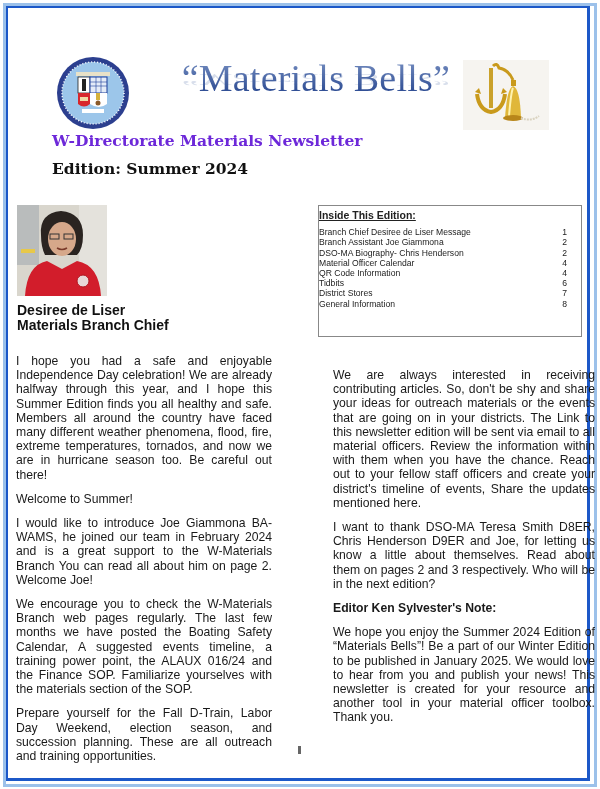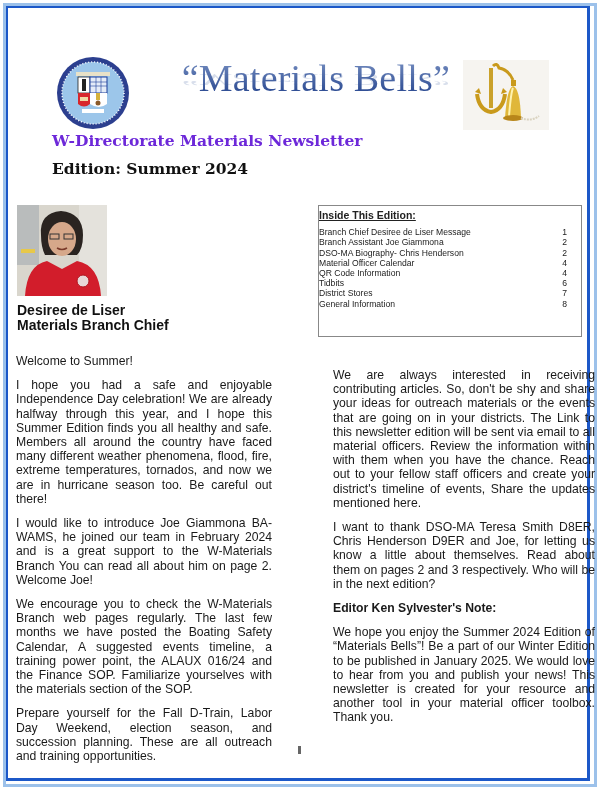--- a/index.html
+++ b/index.html
@@ -122,22 +122,22 @@
       <span>District Stores</span>
       <span>7</span>
     </div>
   <div class="toc-row">
       <span>General Information</span>
       <span>8</span>
     </div>
 </div>
 
 <div class="col left-col">
+  <p>I hope you had a safe and enjoyable Independence Day celebration!  We are already halfway through this year, and I hope this Summer Edition finds you all healthy and safe. Members all around the country have faced many different weather phenomena, flood, fire, extreme temperatures, tornados, and now we are in hurricane season too. Be careful out there!</p>
   <p>Welcome to Summer!</p>
-  <p>I hope you had a safe and enjoyable Independence Day celebration!  We are already halfway through this year, and I hope this Summer Edition finds you all healthy and safe. Members all around the country have faced many different weather phenomena, flood, fire, extreme temperatures, tornados, and now we are in hurricane season too. Be careful out there!</p>
   <p>I would like to introduce Joe Giammona BA-WAMS, he joined our team in February 2024 and is a great support to the W-Materials Branch You can read all about him on page 2. Welcome Joe!</p>
   <p>We encourage you to check the W-Materials Branch web pages regularly. The last few months we have posted the Boating Safety Calendar, A suggested events timeline, a training power point, the ALAUX 016/24 and the Finance SOP. Familiarize yourselves  with the materials section of the SOP.</p>
   <p>Prepare yourself for the Fall D-Train, Labor Day Weekend, election season, and succession planning. These are all outreach and training opportunities.</p>
 </div>
 
 <div class="col right-col">
   <p>We are always interested in receiving contributing articles. So, don't be shy and share your ideas for outreach materials or the events that are going on in your districts. The Link to this newsletter edition will be sent via email to all material officers. Review the information within with them when you have the chance. Reach out to your fellow staff officers and create your district's timeline of events, Share the updates mentioned here.</p>
   <p>I want to thank DSO-MA Teresa Smith D8ER, Chris Henderson D9ER and Joe, for letting us know a little about themselves. Read about them on pages 2 and 3 respectively. Who will be in the next edition?</p>
   <p class="note-heading">Editor Ken Sylvester's Note:</p>
   <p>We hope you enjoy the Summer 2024 Edition of “Materials Bells”! Be a part of our Winter Edition to be published in January 2025. We would love to hear from you and publish your news!  This newsletter is created for your resource and another tool in your material officer toolbox. Thank you.</p>

